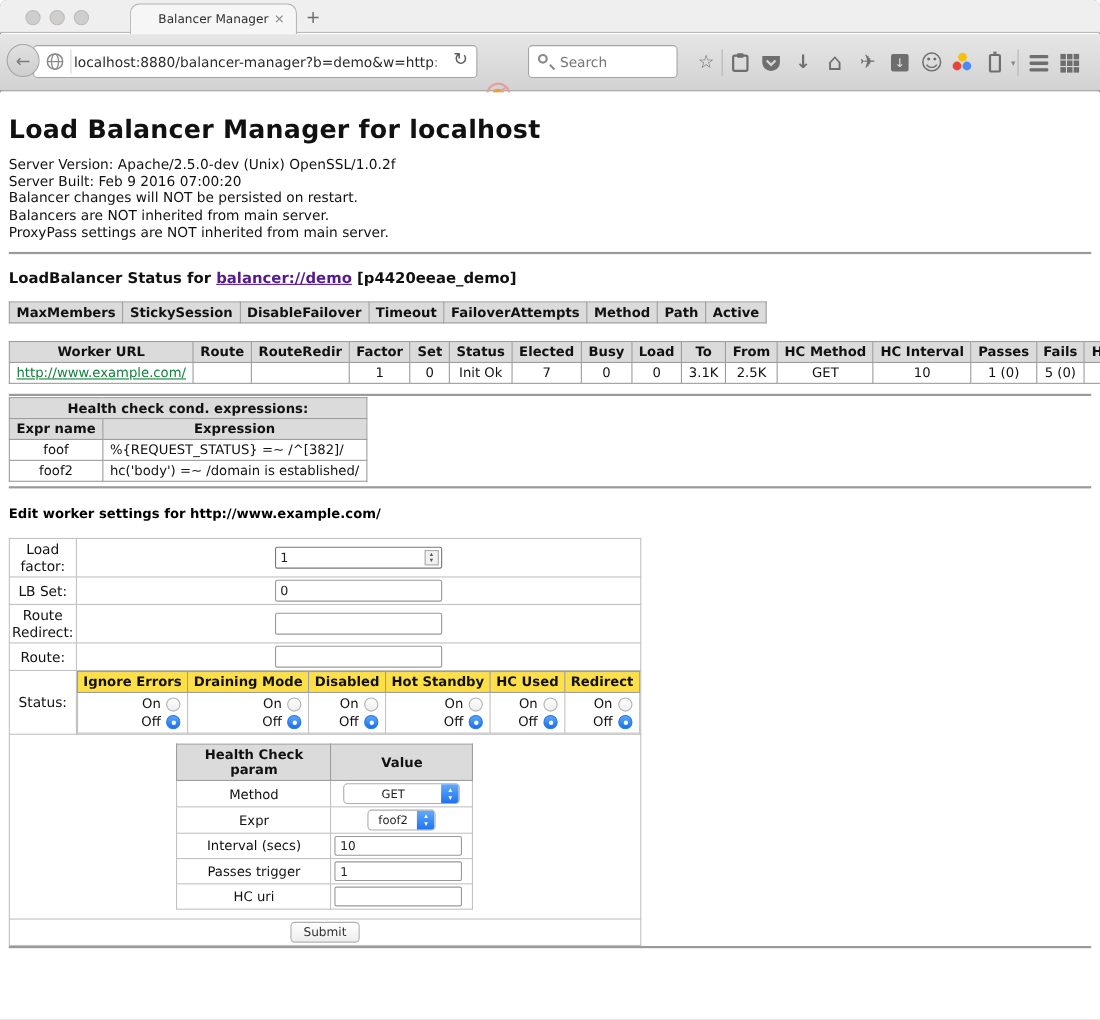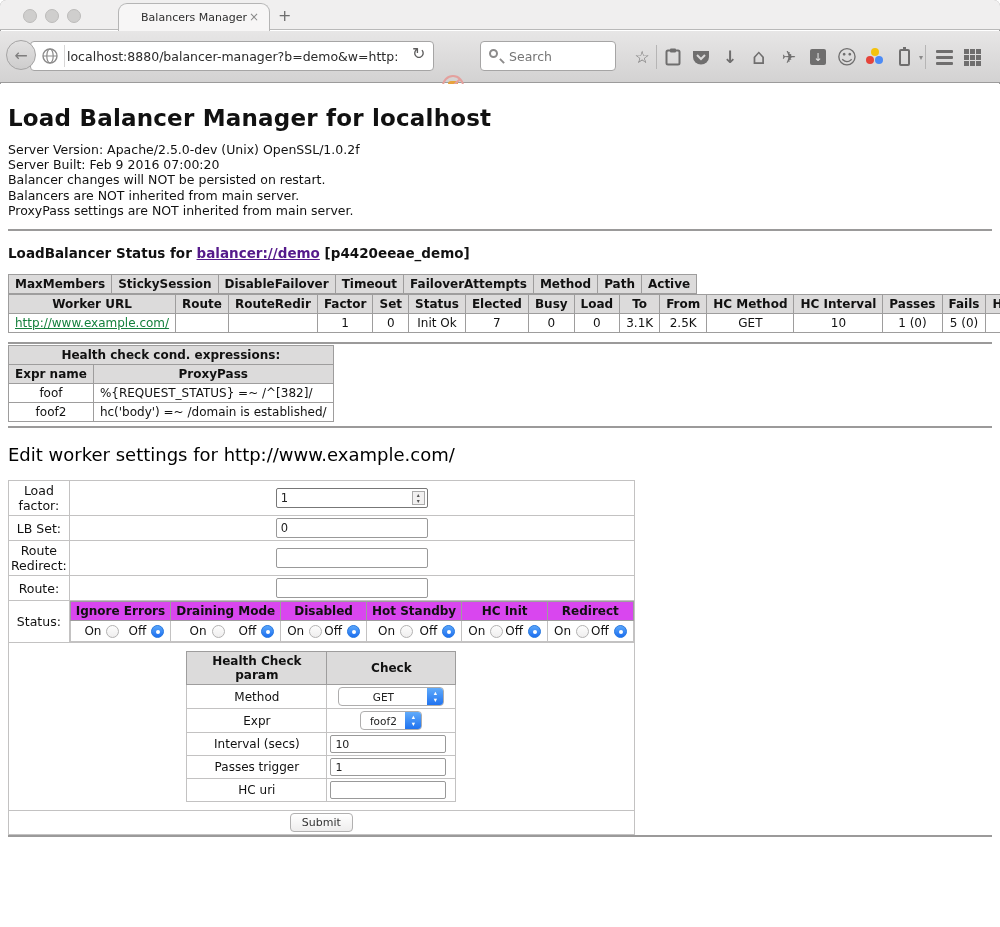--- a/index.html
+++ b/index.html
@@ -50,39 +50,39 @@
   .page { position:absolute; top:84px; left:0; right:0; bottom:0; background:#fff; padding:0 8px; overflow:hidden; }
   h1.pagetitle { font-size:23px; font-weight:bold; color:#111; margin:21px 0 11px 0; letter-spacing:0.2px; }
   .dl { font-size:12.5px; color:#111; line-height:15.2px; margin-bottom:11px; }
   hr.rule { border:none; height:2px; background:#9b9a9a; margin:0; }
   h3.sect { font-size:13.5px; font-weight:bold; color:#111; margin:14px 0 13px 0; }
   h3.sect a { color:#551a8b; text-decoration:underline; }
   table.dt { border-collapse:collapse; font-size:12px; color:#111; }
   table.dt th, table.dt td { border:1px solid #9e9d9d; padding:2px 6px; text-align:center; white-space:nowrap; }
   table.dt th { background:#dcdbdb; font-weight:bold; }
   table.dt td a { color:#15803d; text-decoration:underline; }
-  .tbl-balancer { width:615px; }
+  .tbl-balancer { width:615px; margin-bottom:16px; }
   .tbl-workers { width:960px; margin-bottom:9px; }
   .tbl-hc { width:310px; margin:1px 0 4px 0; }
   .tbl-hc td.expr { text-align:left; }
-  h3.edit { font-size:18px; font-weight:normal; margin:16px 0 15px 0; }
+  h3.edit { font-size:12px; font-weight:bold; margin:16px 0 15px 0; }
 
   table.form { border-collapse:collapse; width:565px; font-size:12.5px; color:#111; border:1px solid #9e9d9d; }
   table.form > tbody > tr > td { border:1px solid #c3c2c2; padding:2px; }
   td.flabel { width:100px; text-align:center; }
   td.fval { text-align:center; }
   input.txt { width:152px; height:20px; border:1px solid #999; border-radius:2px; font-size:11.5px; padding:1px 4px; font-family:"DejaVu Sans",sans-serif; color:#222; background:#fff; }
   .numwrap { position:relative; display:inline-block; }
   .numwrap input { border:1px solid #777; }
   .spin { position:absolute; right:3px; top:3px; width:13px; height:14px; border:1px solid #aaa; background:#f2f1f1; font-size:6px; line-height:6px; color:#555; text-align:center; }
 
   table.status { border-collapse:collapse; width:100%; font-size:12px; }
-  table.status th { background:#d946ef; border:1px solid #9e9d9d; padding:2px 5px; white-space:nowrap; }
+  table.status th { background:#fde047; border:1px solid #9e9d9d; padding:2px 5px; white-space:nowrap; }
   table.status td { border:1px solid #c3c2c2; padding:3px 6px; }
-  .radiopair { display:flex; flex-direction:row; gap:2px; }
+  .radiopair { display:flex; flex-direction:column; gap:2px; }
   .radiorow { display:flex; align-items:center; gap:5px; justify-content:flex-end; width:100%; }
   .radio { width:13px; height:13px; border-radius:50%; border:1px solid #b3b2b2; background:linear-gradient(#fdfdfd,#efeeee); display:inline-block; }
   .radio.sel { border:1px solid #2a7ae0; background:linear-gradient(#5aa7fb,#1c6ef0); position:relative; }
   .radio.sel::after { content:""; position:absolute; left:4px; top:4px; width:4px; height:4px; border-radius:50%; background:#fff; }
 
   table.hcparam { border-collapse:collapse; width:270px; margin:6px auto 6px auto; font-size:12px; }
   table.hcparam th { background:#dcdbdb; border:1px solid #9e9d9d; padding:2px 5px; font-weight:bold; }
   table.hcparam td { border:1px solid #c3c2c2; padding:2px 3px; text-align:center; }
   input.txt-sm { width:116px; height:18px; border:1px solid #999; border-radius:2px; font-size:11px; padding:1px 4px; color:#222; font-family:"DejaVu Sans",sans-serif; }
   .mac-select { display:inline-flex; align-items:center; background:#fff; border:1px solid #aeadad; border-radius:4px; height:19px; font-size:10.5px; color:#222; overflow:hidden; vertical-align:middle; }
@@ -99,21 +99,21 @@
 
 <div class="window">
 
   <div class="titlebar">
     <div class="traffic">
       <span class="dot"></span>
       <span class="dot"></span>
       <span class="dot"></span>
     </div>
     <div class="tab">
-      <span class="tab-title">Balancers Manager</span>
+      <span class="tab-title">Balancer Manager</span>
       <span class="tab-close">×</span>
     </div>
     <span class="newtab">+</span>
   </div>
 
   <div class="navbar">
     <div class="backbtn">←</div>
     <div class="urlbar">
       <input type="text" value="localhost:8880/balancer-manager?b=demo&amp;w=http://www.examp" style="">
     </div>
@@ -260,21 +260,21 @@
 
     <hr class="rule">
 
     <table class="dt tbl-hc">
       <tbody>
           <tr>
             <th colspan="2">Health check cond. expressions:</th>
           </tr>
       <tr>
         <th>Expr name</th>
-        <th>ProxyPass</th>
+        <th>Expression</th>
       </tr>
       <tr>
         <td>foof</td>
         <td class="expr">%{REQUEST_STATUS} =~ /^[382]/</td>
       </tr>
       <tr>
         <td>foof2</td>
         <td class="expr">hc('body') =~ /domain is established/</td>
       </tr>
     </tbody>
@@ -305,21 +305,21 @@
       <tr>
         <td class="flabel">Status:</td>
         <td style="padding:0">
           <table class="status">
             <tbody>
                   <tr>
               <th>Ignore Errors</th>
               <th>Draining Mode</th>
               <th>Disabled</th>
               <th>Hot Standby</th>
-              <th>HC Init</th>
+              <th>HC Used</th>
               <th>Redirect</th>
             </tr>
             <tr>
               <td>
                       <div class="radiopair">
                 <div class="radiorow">
                           <span>On</span>
                           <span class="radio"></span>
                         </div>
                 <div class="radiorow">
@@ -392,21 +392,21 @@
           </tbody>
               </table>
         </td>
       </tr>
       <tr>
         <td colspan="2">
           <table class="hcparam">
             <tbody>
                   <tr>
               <th style="width:140px">Health Check param</th>
-              <th>Check</th>
+              <th>Value</th>
             </tr>
             <tr>
               <td>Method</td>
               <td><span class="mac-select sel-method">
                         <span class="sel-txt">GET</span>
                         <span class="stepper">▴<br>▾</span>
                       </span></td>
             </tr>
             <tr>
               <td>Expr</td>

